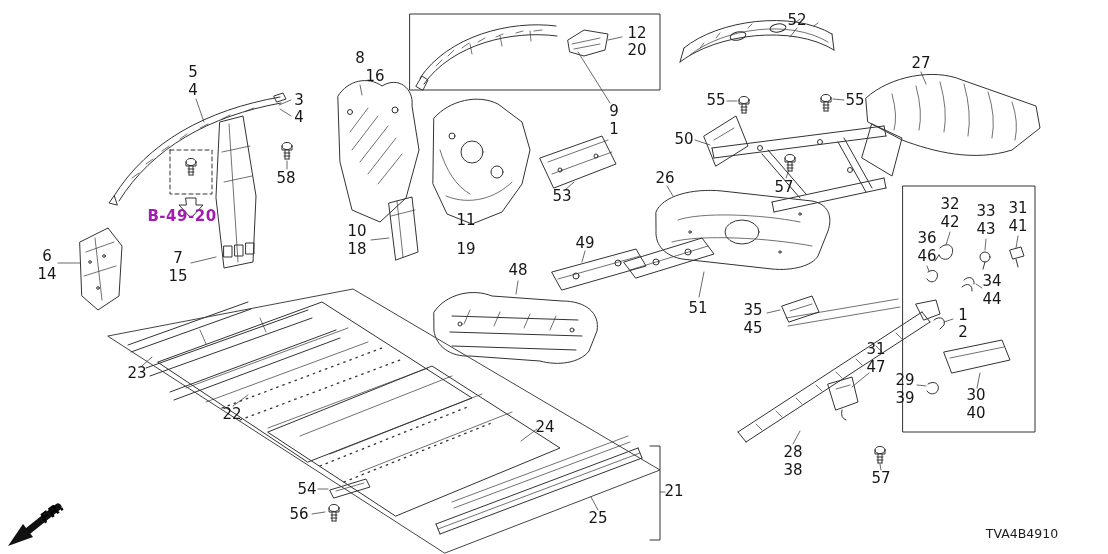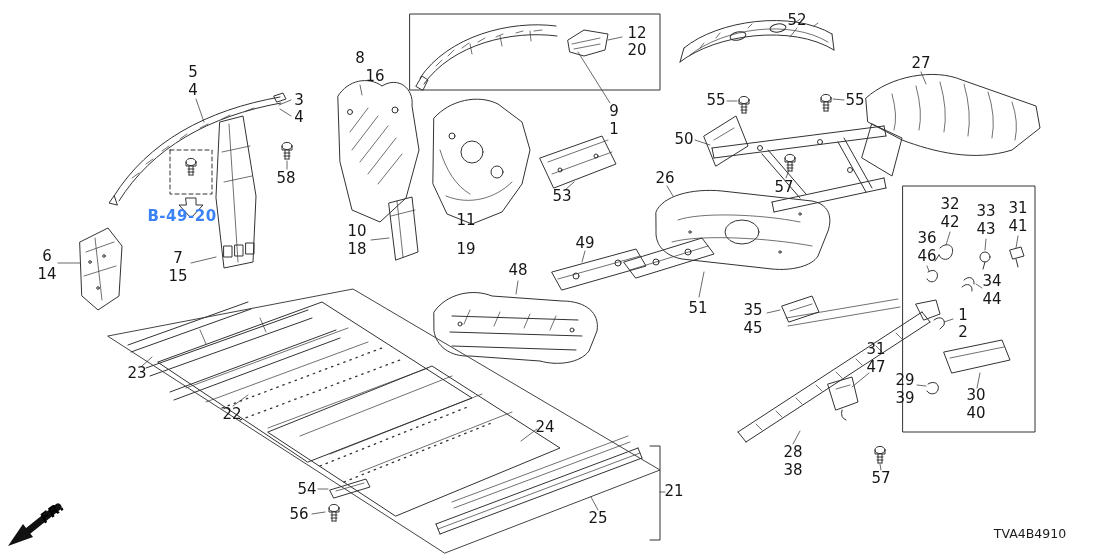--- a/index.html
+++ b/index.html
@@ -2,24 +2,24 @@
 <html><head>
 <meta charset="utf-8">
 <style>
   html,body{margin:0;padding:0;background:#fff;}
   .stage{position:relative;width:1108px;height:554px;background:#ffffff;overflow:hidden;
          font-family:"DejaVu Sans",sans-serif;}
   .art{position:absolute;left:0;top:0;}
   .co{position:absolute;transform:translate(-50%,-50%);font-size:15px;color:#161616;
       white-space:nowrap;line-height:1;}
   .ref{position:absolute;transform:translate(-50%,-50%);font-size:15px;font-weight:700;
-       color:#3b82f6;letter-spacing:.5px;}
+       color:#a21caf;letter-spacing:.5px;}
   .fr{position:absolute;transform:translate(-50%,-50%) rotate(-37deg);font-size:14px;
       font-weight:700;font-style:italic;color:#000;}
-  .code{position:absolute;transform:translate(-50%,-50%);font-size:12.5px;color:#1c1c1c;margin-left:8px;}
+  .code{position:absolute;transform:translate(-50%,-50%);font-size:12.5px;color:#1c1c1c;}
   svg{stroke:#333;fill:none;stroke-width:1;stroke-linecap:round;stroke-linejoin:round;}
   .thin{stroke-width:.7;}
   .lead{stroke-width:.8;stroke:#444;}
   .dash{stroke-dasharray:4 3;}
   .dots{stroke-dasharray:1.5 5;stroke-width:1.3;}
 </style>
 </head>
 <body>
 
 <div class="stage">

